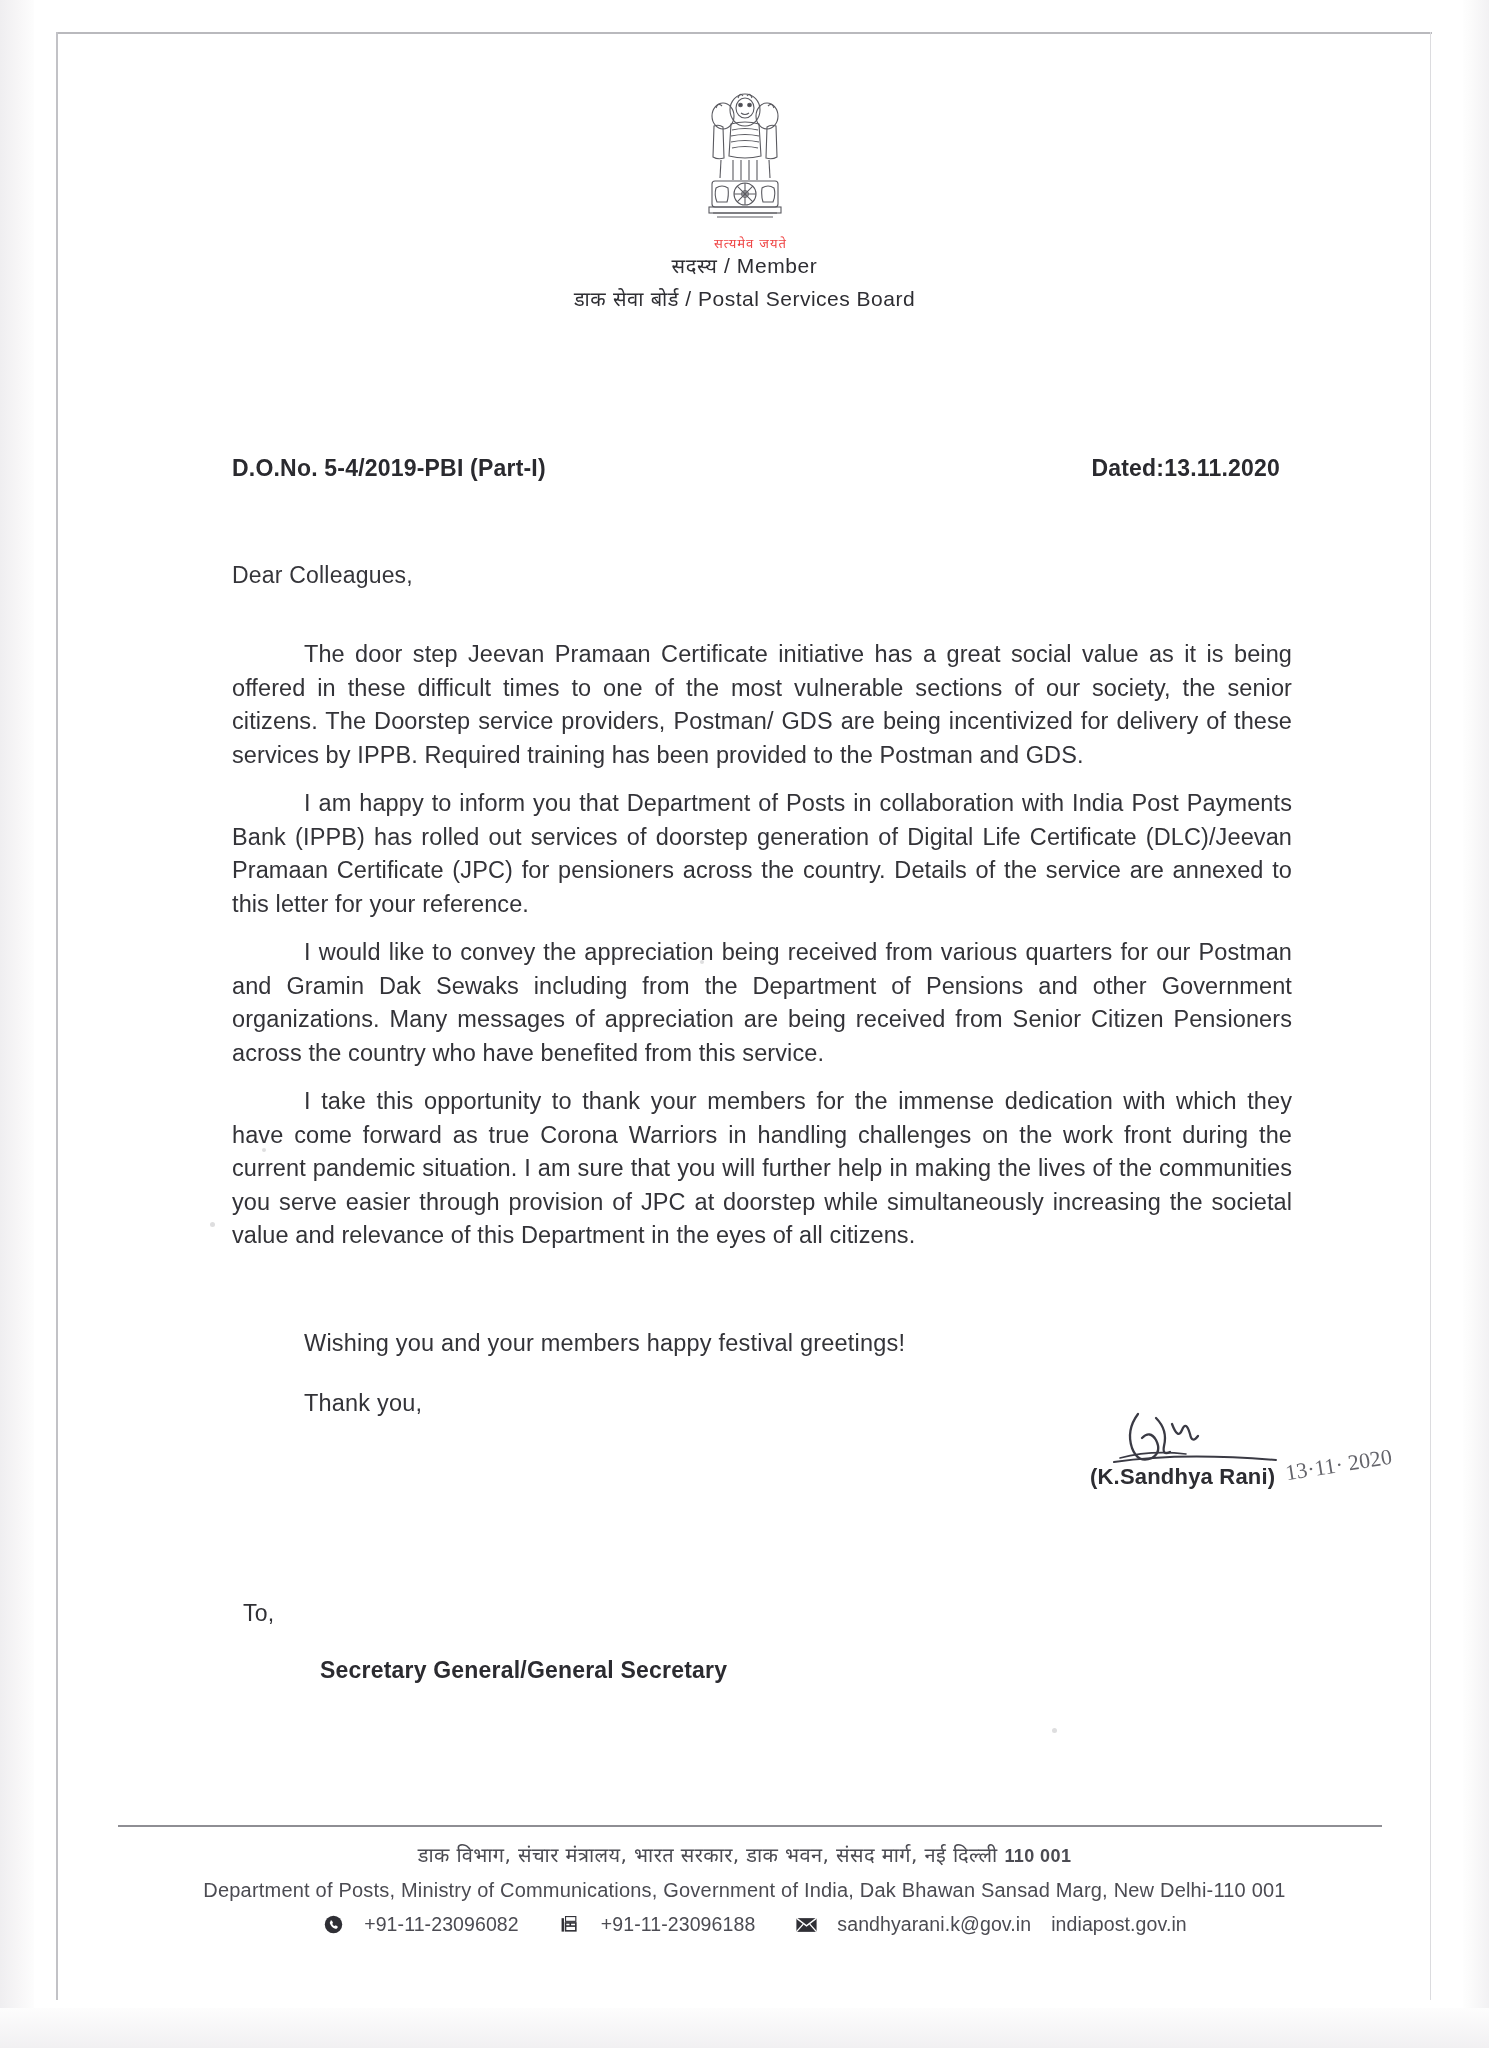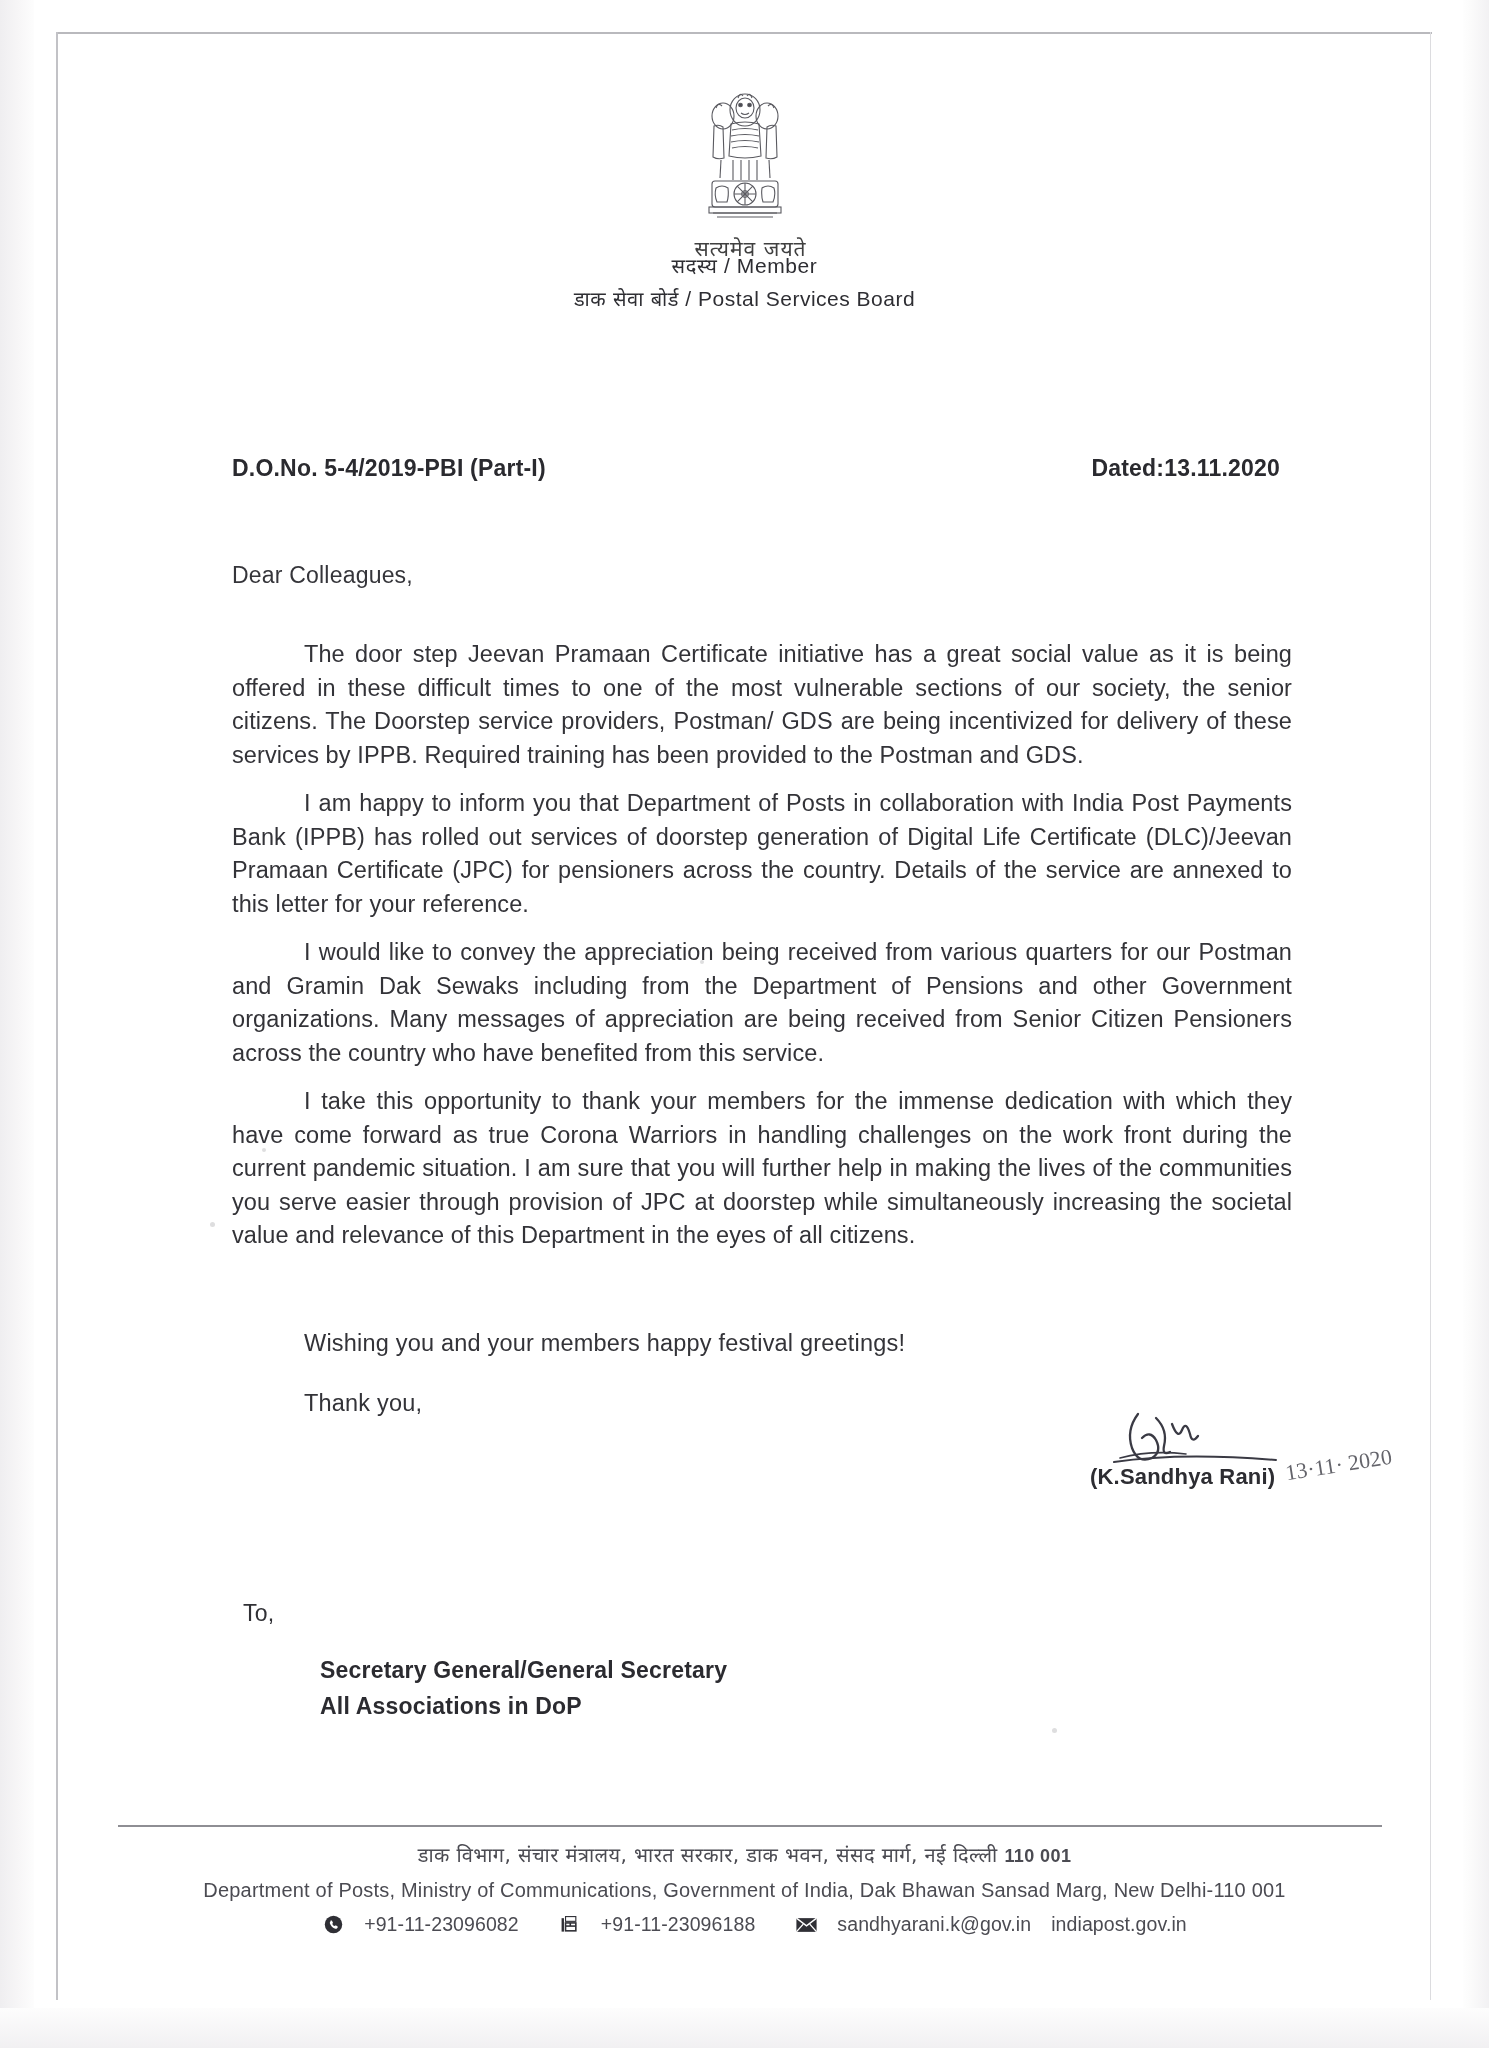--- a/index.html
+++ b/index.html
@@ -72,22 +72,22 @@
     left: 0; top: 78px;
     width: 1489px;
     text-align: center;
   }
   .emblem-svg {
     display: inline-block;
   }
   .emblem-motto {
     margin-top: 2px;
     font-family: "DejaVu Sans", sans-serif;
-    font-size: 21px;
-    color: #404040;
+    font-size: 13px;
+    color: #ef4444;
     letter-spacing: 1px;
     margin-left: 12px;
   }
 
   
   .name-block {
     position: absolute;
     left: 0; top: 250px;
     width: 1489px;
     text-align: center;
@@ -397,21 +397,20 @@
           <path d="M30 58 Q60 50 96 54" stroke-width="1.6"></path>
         </g>
       </svg>
     </div>
     <div class="sig-name">(K.Sandhya Rani)</div>
     <div class="sig-hand-date">13·11· 2020</div>
 
     <div class="to-label">To,</div>
     <div class="addressee">
       <div>Secretary General/General Secretary</div>
-      <div>All Associations in DoP</div>
     </div>
 
     <div class="footer-rule"></div>
     <div class="footer">
       <div class="footer-hi">
         <span>डाक विभाग, संचार मंत्रालय, भारत सरकार, डाक भवन, संसद मार्ग, नई दिल्ली</span>
         <span class="pin">110 001</span>
       </div>
       <div class="footer-en">Department of Posts, Ministry of Communications, Government of India, Dak Bhawan Sansad Marg, New Delhi-110 001</div>
       <div class="footer-contacts">

